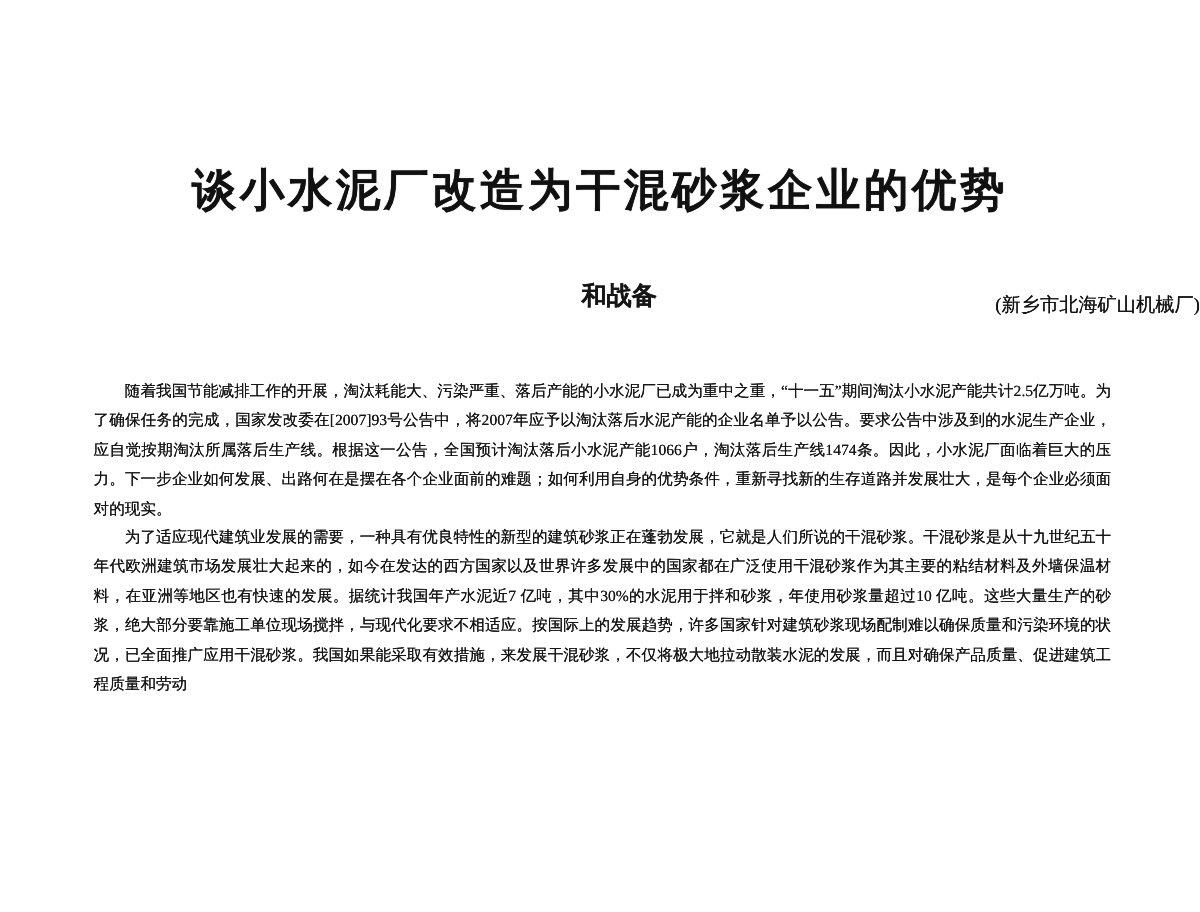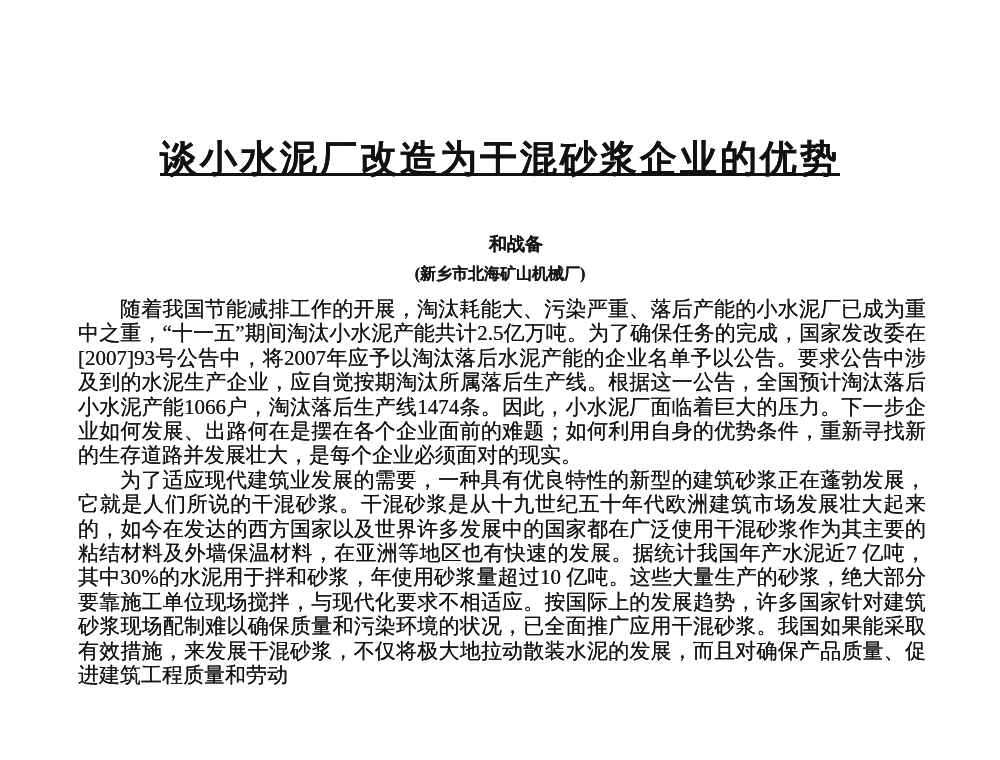--- a/index.html
+++ b/index.html
@@ -19,44 +19,42 @@
   .title {
     position: absolute;
     top: 134px; left: 0; width: 100%;
     margin: 0;
     text-align: center;
     font-size: 37px;
     font-weight: bold;
     letter-spacing: 3px;
     color: #111111;
     text-shadow: 0 0 0.6px #111111;
-    text-decoration: underline;
   }
   .author {
     position: absolute;
     top: 232px; left: 0; width: 100%;
     text-align: center;
-    font-size: 18px;
+    font-size: 21px;
     font-weight: bold;
     text-shadow: 0 0 0.4px #161616;
     padding-left: 32px;
   }
   .affiliation {
     position: absolute;
-    top: 264px; left: 0; width: 100%;
-    text-align: center;
+    top: 244px; left: 0; width: 100%;
+    text-align: right;
     font-size: 16px;
     text-shadow: 0 0 0.4px #161616;
-    font-weight: bold;
   }
   .content {
     position: absolute;
-    left: 78px; top: 297px;
+    left: 78px; top: 314px;
     width: 848px;
-    font-size: 21px;
+    font-size: 13px;
     line-height: 24.4px;
     text-align: justify;
     text-shadow: 0 0 0.5px #161616;
   }
   .content p {
     margin: 0;
     padding: 0;
     text-indent: 2em;
   }
 </style>

